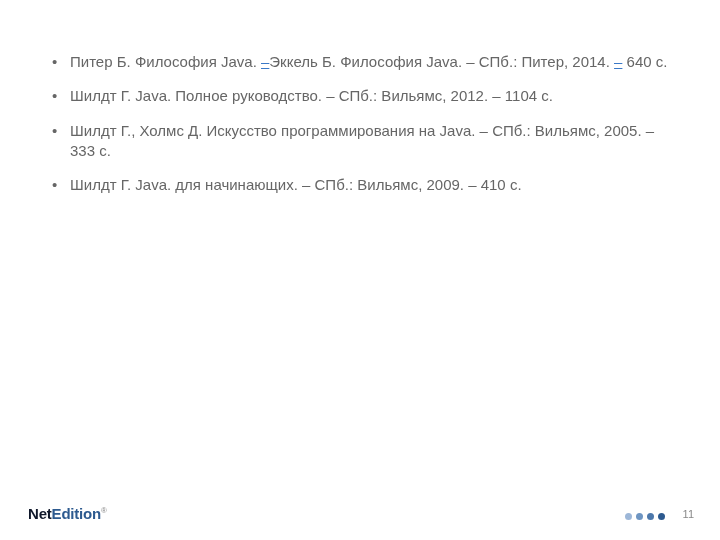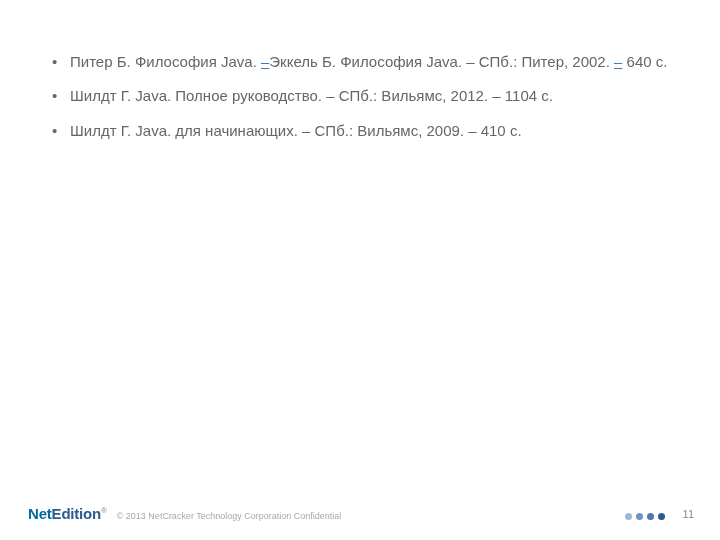--- a/index.html
+++ b/index.html
@@ -59,21 +59,21 @@
     display: flex;
     align-items: baseline;
     gap: 10px;
   }
   .logo {
     font-family: Arial, sans-serif;
     font-weight: bold;
     font-size: 15px;
     letter-spacing: -0.2px;
   }
-  .logo .net { color: #0369a1; }
+  .logo .net { color: #0f172a; }
   .logo .cracker { color: #2d5a8f; }
   .logo .reg { font-size: 8px; color: #888; vertical-align: super; font-weight: normal; }
   .copyright {
     font-size: 9px;
     color: #a8a8a8;
   }
   .right-block {
     display: flex;
     align-items: flex-end;
     gap: 18px;
@@ -93,33 +93,33 @@
   .pagenum {
     font-size: 11px;
     color: #888;
   }
 </style>
 </head>
 <body>
 
 <div class="content">
   <ul class="refs">
-      <li><span>Питер Б. Философия Java. </span><span class="ulink">–</span><span>Эккель Б. Философия Java. – СПб.: Питер, 2002. </span><span class="ulink">–</span><span> 640 c.</span></li>
+      <li><span>Питер Б. Философия Java. </span><span class="ulink">–</span><span>Эккель Б. Философия Java. – СПб.: Питер, 2014. </span><span class="ulink">–</span><span> 640 c.</span></li>
       <li><span>Шилдт Г. Java. Полное руководство. – СПб.: Вильямс, 2012. – 1104 с.</span></li>
+      <li><span>Шилдт Г., Холмс Д. Искусство программирования на Java. – СПб.: Вильямс, 2005. – 333 с.</span></li>
       <li><span>Шилдт Г. Java. для начинающих. – СПб.: Вильямс, 2009. – 410 с.</span></li>
     </ul>
 </div>
 
 <div class="footer">
   <div class="footer-inner">
     <div class="logo-block">
       <span class="logo">
         <span class="net">Net</span><span class="cracker">Edition</span><span class="reg">®</span>
       </span>
-      <span class="copyright">© 2013 NetCracker Technology Corporation Confidential</span>
     </div>
     <div class="right-block">
       <span class="dots">
         <span class="d1"></span>
           <span class="d2"></span>
           <span class="d3"></span>
           <span class="d4"></span>
       </span>
       <span class="pagenum">11</span>
     </div>

